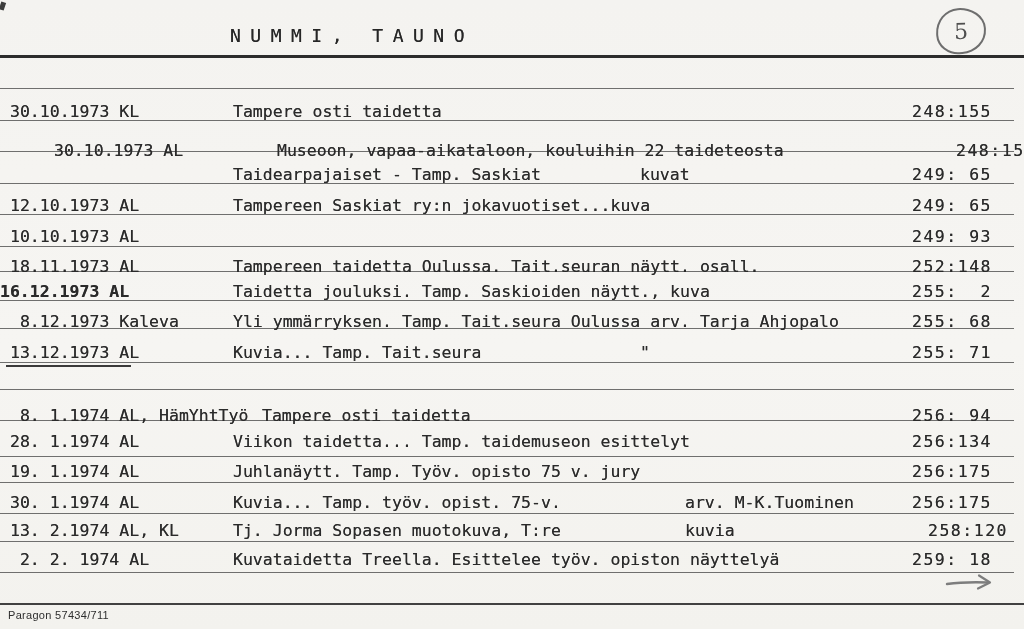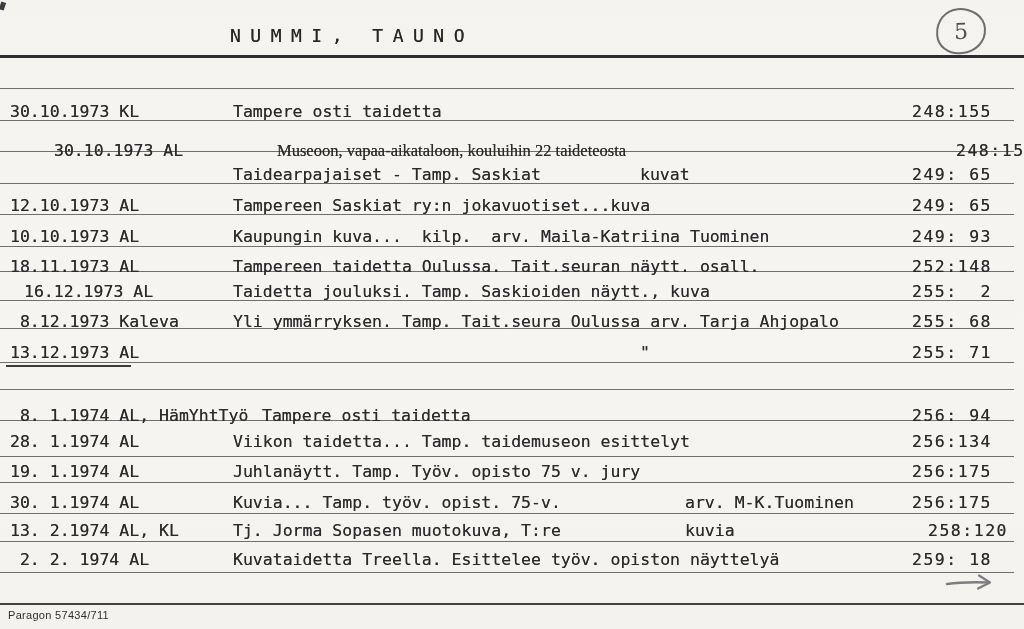--- a/index.html
+++ b/index.html
@@ -77,55 +77,55 @@
       <div class="rule bottom" style="top: 603px;"></div>
     </div>
   <div>
       <div class="row" style="top: 103px;">
         <span style="left: 10px;">30.10.1973 KL</span>
         <span style="left: 233px;">Tampere osti taidetta</span>
         <span class="ref" style="left: 912px;">248:155</span>
       </div>
       <div class="row" style="top: 142px; margin-left: 44px;">
         <span style="left: 10px;">30.10.1973 AL</span>
-        <span style="left: 233px; font-family: Liberation Serif, serif;">Museoon, vapaa-aikataloon, kouluihin 22 taideteosta</span>
+        <span style="left: 233px;">Museoon, vapaa-aikataloon, kouluihin 22 taideteosta</span>
         <span class="ref" style="left: 912px;">248:155</span>
       </div>
       <div class="row" style="top: 166px;">
         <span style="left: 233px;">Taidearpajaiset - Tamp. Saskiat</span>
         <span style="left: 640px;">kuvat</span>
         <span class="ref" style="left: 912px;">249: 65</span>
       </div>
       <div class="row" style="top: 197px;">
         <span style="left: 10px;">12.10.1973 AL</span>
         <span style="left: 233px;">Tampereen Saskiat ry:n jokavuotiset...kuva</span>
         <span class="ref" style="left: 912px;">249: 65</span>
       </div>
       <div class="row" style="top: 228px;">
         <span style="left: 10px;">10.10.1973 AL</span>
-        <span style="left: 233px;">Kaupungin kuva...  kilp.  arv. Maila-Katriina Tuominen</span>
         <span class="ref" style="left: 912px;">249: 93</span>
       </div>
       <div class="row" style="top: 258px;">
         <span style="left: 10px;">18.11.1973 AL</span>
         <span style="left: 233px;">Tampereen taidetta Oulussa. Tait.seuran näytt. osall.</span>
         <span class="ref" style="left: 912px;">252:148</span>
       </div>
       <div class="row" style="top: 283px;">
-        <span style="left: 24px;">16.12.1973 AL</span>
+        <span style="left: 0; font-weight: bold;">16.12.1973 AL</span>
         <span style="left: 233px;">Taidetta jouluksi. Tamp. Saskioiden näytt., kuva</span>
         <span class="ref" style="left: 912px; text-align: right;">255:  2</span>
       </div>
       <div class="row" style="top: 313px;">
         <span style="left: 10px;"> 8.12.1973 Kaleva</span>
         <span style="left: 233px;">Yli ymmärryksen. Tamp. Tait.seura Oulussa arv. Tarja Ahjopalo</span>
         <span class="ref" style="left: 912px;">255: 68</span>
       </div>
       <div class="row" style="top: 344px;">
         <span style="left: 10px;">13.12.1973 AL</span>
+        <span style="left: 233px;">Kuvia... Tamp. Tait.seura</span>
         <span style="left: 640px;">"</span>
         <span class="ref" style="left: 912px;">255: 71</span>
       </div>
       <div class="date-underline" style="top: 365px;"></div>
       <div class="row" style="top: 407px;">
         <span style="left: 10px;"> 8. 1.1974 AL, HämYhtTyö</span>
         <span style="left: 262px;">Tampere osti taidetta</span>
         <span class="ref" style="left: 912px; text-align: right;">256: 94</span>
       </div>
       <div class="row" style="top: 433px;">

